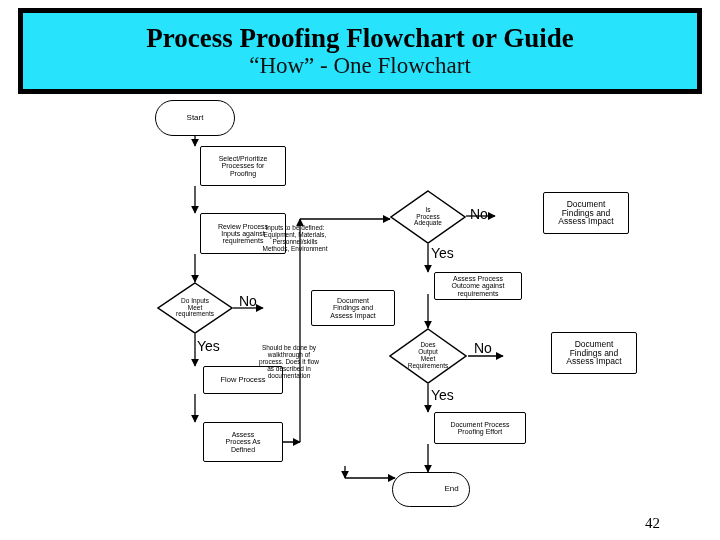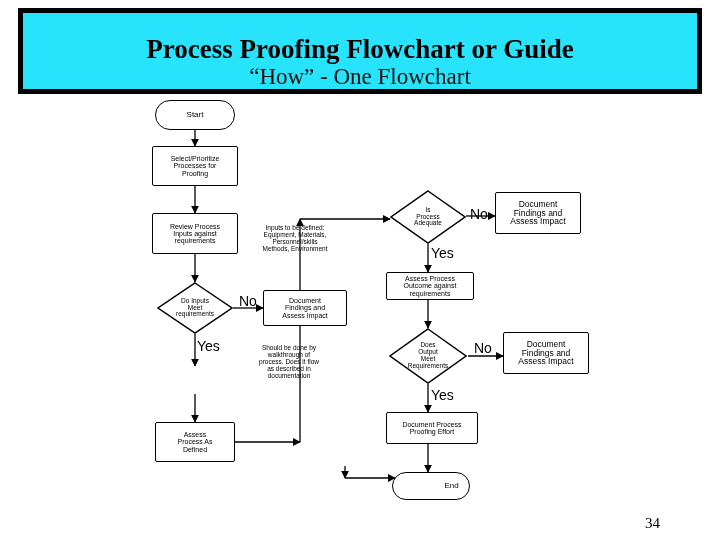--- a/index.html
+++ b/index.html
@@ -27,21 +27,21 @@
     padding: 5px;
   }
   #title-inner {
     width: 100%;
     height: 100%;
     background: #27e3fb;
     box-sizing: border-box;
     display: flex;
     flex-direction: column;
     align-items: center;
-    justify-content: flex-end;
+    justify-content: center;
   }
   #title-main {
     font-family: "Liberation Serif", serif;
     font-weight: bold;
     font-size: 27px;
     color: #000000;
     line-height: 1.05;
     text-align: center;
     white-space: nowrap;
   }
@@ -74,21 +74,21 @@
     justify-content: center;
     text-align: center;
     font-family: "Liberation Sans", sans-serif;
     color: #000000;
     line-height: 1.04;
     font-size: 7px;
     padding: 1px;
     white-space: pre-line;
   }
   .node.terminator { border-radius: 999px; }
-  .node.process { border-radius: 2px; }
+  .node.process { border-radius: 2px; margin-left: 48px; }
 
   
   .diamond-wrap {
     position: absolute;
   }
   .diamond-shape {
     position: absolute;
     left: 0; top: 0;
     width: 100%; height: 100%;
   }
@@ -188,21 +188,21 @@
 
       <path d="M 428 290 L 428 318"></path>
 
       <path d="M 428 350 L 428 378"></path>
 
       <path d="M 345 372 L 345 384" marker-end=""></path>
       <path d="M 345 384 L 395 384"></path>
     </g>
   </svg>
 
-  <div class="node terminator" style="left:155px; top:6px; width:80px; height:30px; font-size:8px;">Start</div>
+  <div class="node terminator" style="left:155px; top:6px; width:80px; height:36px; font-size:8px;">Start</div>
 
   <div class="node process" style="left:152px; top:52px; width:86px; height:40px;">Select/Prioritize
 Processes for
 Proofing</div>
 
   <div class="node process" style="left:152px; top:119px; width:86px; height:41px;">Review Process
 Inputs against
 requirements</div>
 
   <div class="diamond-wrap" style="left:157px; top:288px; width:0; height:0;"></div>
@@ -213,20 +213,21 @@
     </svg>
     <div class="diamond-label">Do Inputs
 Meet
 requirements</div>
   </div>
 
   <div class="node process" style="left:263px; top:196px; width:84px; height:36px;">Document
 Findings and
 Assess Impact</div>
 
+  <div class="node process" style="left:155px; top:272px; width:80px; height:28px; font-size:7.5px;">Flow Process</div>
 
   <div class="node process" style="left:155px; top:328px; width:80px; height:40px;">Assess
 Process As
 Defined</div>
 
   <div class="diamond-wrap" style="left:390px; top:96px; width:76px; height:54px;">
     <svg class="diamond-shape" viewBox="0 0 76 54">
       <polygon points="38,1 75,27 38,53 1,27" fill="#fff" stroke="#000" stroke-width="1.5"></polygon>
     </svg>
     <div class="diamond-label">Is
@@ -252,21 +253,21 @@
 Requirements</div>
   </div>
 
   <div class="node process" style="left:503px; top:238px; width:86px; height:42px; font-size:8.5px;">Document
 Findings and
 Assess Impact</div>
 
   <div class="node process" style="left:386px; top:318px; width:92px; height:32px; font-size:7px;">Document Process
 Proofing Effort</div>
 
-  <div class="node terminator" style="left:392px; top:378px; width:78px; height:28px; font-size:8px;padding-left:42px;">End</div>
+  <div class="node terminator" style="left:392px; top:378px; width:78px; height:35px; font-size:8px;padding-left:42px;">End</div>
 
   <div class="note" style="left:240px; top:130px; width:110px;">Inputs to be defined:
 Equipment, Materials,
 Personnel/skills
 Methods, Environment</div>
 
   <div class="note" style="left:243px; top:250px; width:92px;">Should be done by
 walkthrough of
 process. Does it flow
 as described in
@@ -274,13 +275,13 @@
 
   <div class="edge-label" style="left:239px; top:200px;">No</div>
   <div class="edge-label" style="left:197px; top:245px;">Yes</div>
   <div class="edge-label" style="left:470px; top:113px;">No</div>
   <div class="edge-label" style="left:431px; top:152px;">Yes</div>
   <div class="edge-label" style="left:474px; top:247px;">No</div>
   <div class="edge-label" style="left:431px; top:294px;">Yes</div>
 
 </div>
 
-<div id="page-number">34</div>
+<div id="page-number">42</div>
 
 </body></html>

